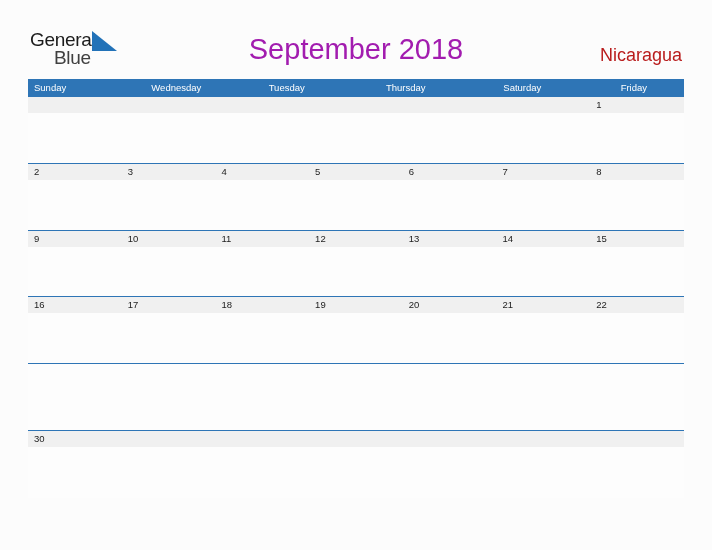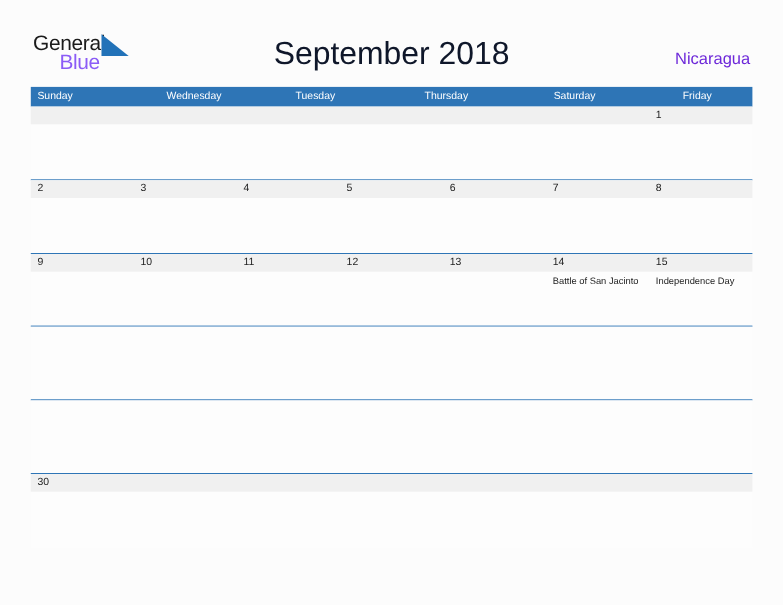--- a/index.html
+++ b/index.html
@@ -42,52 +42,52 @@
     letter-spacing: -0.3px;
     color: #1b1b1b;
     font-family: "Liberation Sans", sans-serif;
   }
   .brand-row2 {
     position: absolute;
     left: 24px;
     top: 18px;
     font-size: 19px;
     letter-spacing: -0.3px;
-    color: #8b5cf6;
+    color: #404040;
     font-family: "Liberation Sans", sans-serif;
   }
   .brand-flag {
     position: absolute;
     left: 62px;
     top: 1px;
     width: 26px;
     height: 21px;
     overflow: hidden;
   }
   .brand-flag svg { display: block; }
 
   .cal-title {
     position: absolute;
     left: 0;
     top: 33px;
     width: 712px;
     text-align: center;
     font-size: 29px;
-    color: #0f172a;
+    color: #a21caf;
     font-family: "Liberation Sans", sans-serif;
     font-weight: normal;
     letter-spacing: 0px;
   }
 
   .cal-country {
     position: absolute;
     right: 30px;
     top: 45px;
-    font-size: 15px;
-    color: #6d28d9;
+    font-size: 18px;
+    color: #b91c1c;
     text-align: right;
     font-family: "Liberation Sans", sans-serif;
   }
 
   
   .calendar {
     position: absolute;
     left: 28px;
     top: 79px;
     width: 656px;
@@ -312,41 +312,67 @@
       <div class="day-cell">
           <div class="day-num">13</div>
         </div>
       <div class="day-cell">
           <div class="day-num">14</div>
         </div>
       <div class="day-cell">
           <div class="day-num">15</div>
         </div>
     </div>
+  </div>
+
+  <div class="week-row">
+    <div class="date-band">
+      <div class="day-cell">
+          <div class="day-num">16</div>
+        </div>
+      <div class="day-cell">
+          <div class="day-num">17</div>
+        </div>
+      <div class="day-cell">
+          <div class="day-num">18</div>
+        </div>
+      <div class="day-cell">
+          <div class="day-num">19</div>
+        </div>
+      <div class="day-cell">
+          <div class="day-num">20</div>
+        </div>
+      <div class="day-cell">
+          <div class="day-num">21</div>
+        </div>
+      <div class="day-cell">
+          <div class="day-num">22</div>
+        </div>
+    </div>
     <div class="events-row">
       <div class="event-cell">
           <div class="event-text"></div>
         </div>
       <div class="event-cell">
           <div class="event-text"></div>
         </div>
       <div class="event-cell">
           <div class="event-text"></div>
         </div>
       <div class="event-cell">
           <div class="event-text"></div>
         </div>
       <div class="event-cell">
           <div class="event-text"></div>
         </div>
       <div class="event-cell">
-          <div class="event-text">Battle of San Jacinto</div>
-        </div>
-      <div class="event-cell">
-          <div class="event-text">Independence Day</div>
+          <div class="event-text"></div>
+        </div>
+      <div class="event-cell">
+          <div class="event-text"></div>
         </div>
     </div>
   </div>
 
   <div class="week-row">
     <div class="events-row">
       <div class="event-cell">
           <div class="event-text"></div>
         </div>
       <div class="event-cell">
@@ -363,46 +389,20 @@
         </div>
       <div class="event-cell">
           <div class="event-text"></div>
         </div>
       <div class="event-cell">
           <div class="event-text"></div>
         </div>
     </div>
   </div>
 
-  <div class="week-row">
-    <div class="events-row">
-      <div class="event-cell">
-          <div class="event-text"></div>
-        </div>
-      <div class="event-cell">
-          <div class="event-text"></div>
-        </div>
-      <div class="event-cell">
-          <div class="event-text"></div>
-        </div>
-      <div class="event-cell">
-          <div class="event-text"></div>
-        </div>
-      <div class="event-cell">
-          <div class="event-text"></div>
-        </div>
-      <div class="event-cell">
-          <div class="event-text"></div>
-        </div>
-      <div class="event-cell">
-          <div class="event-text"></div>
-        </div>
-    </div>
-  </div>
-
   <div class="week-row last">
     <div class="date-band">
       <div class="day-cell">
           <div class="day-num">30</div>
         </div>
       <div class="day-cell">
           <div class="day-num"></div>
         </div>
       <div class="day-cell">
           <div class="day-num"></div>

